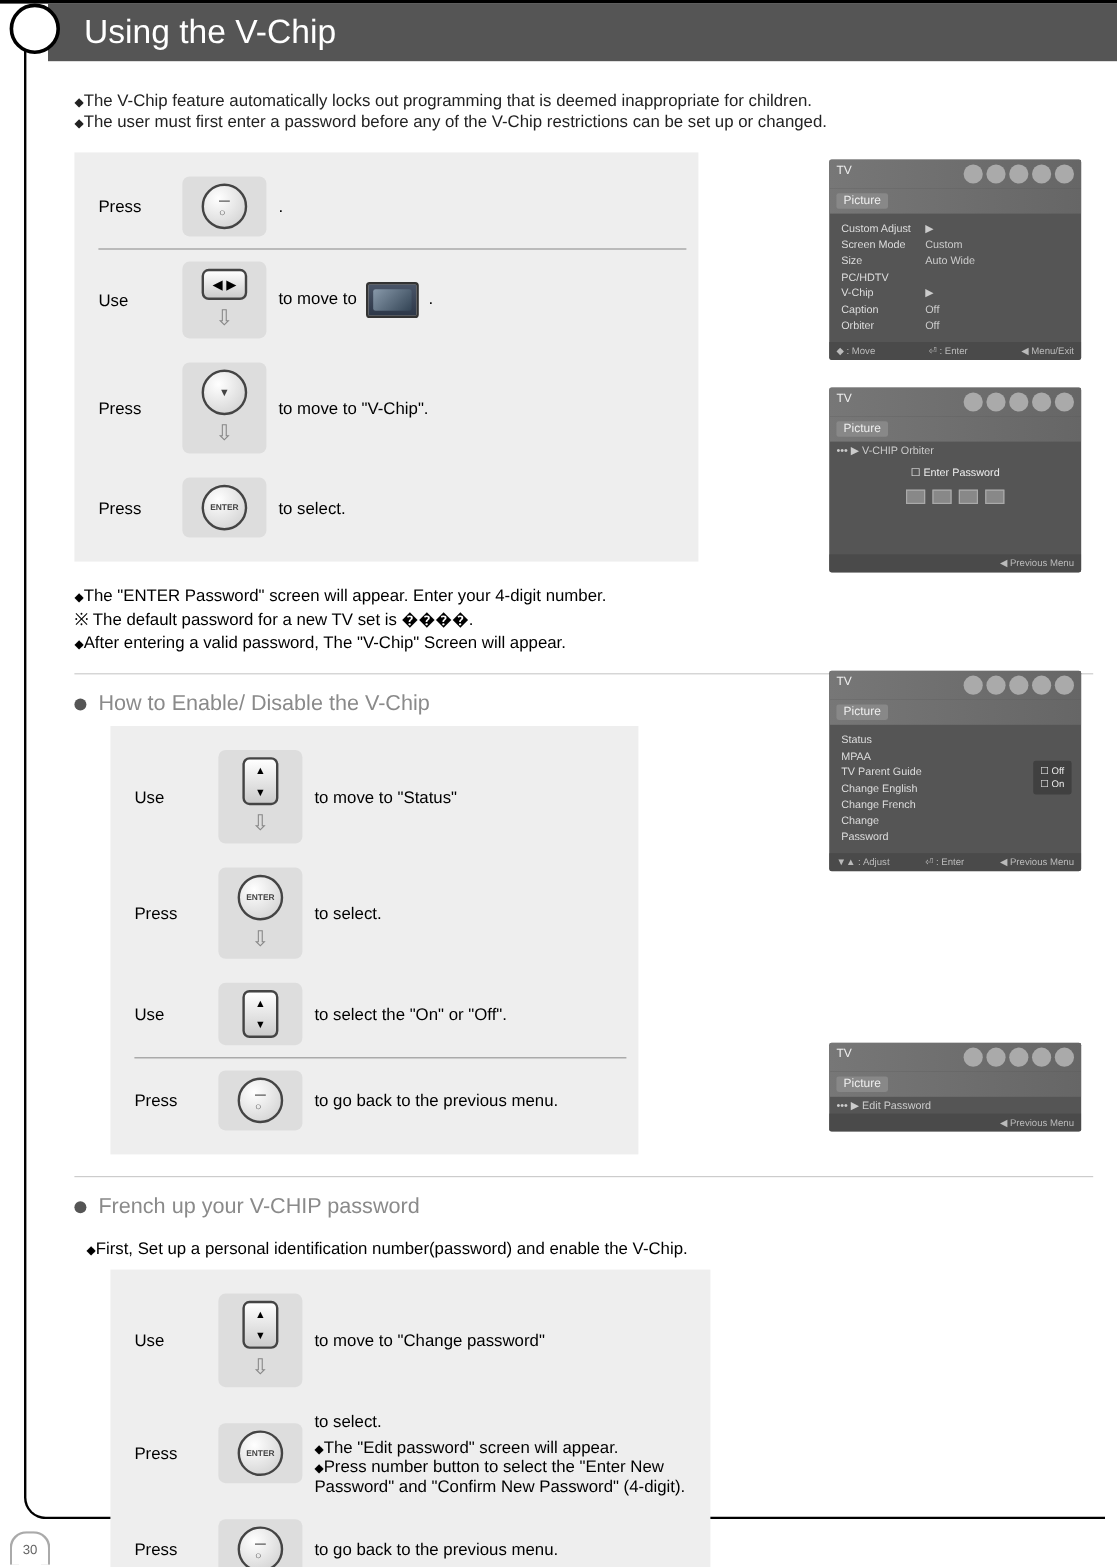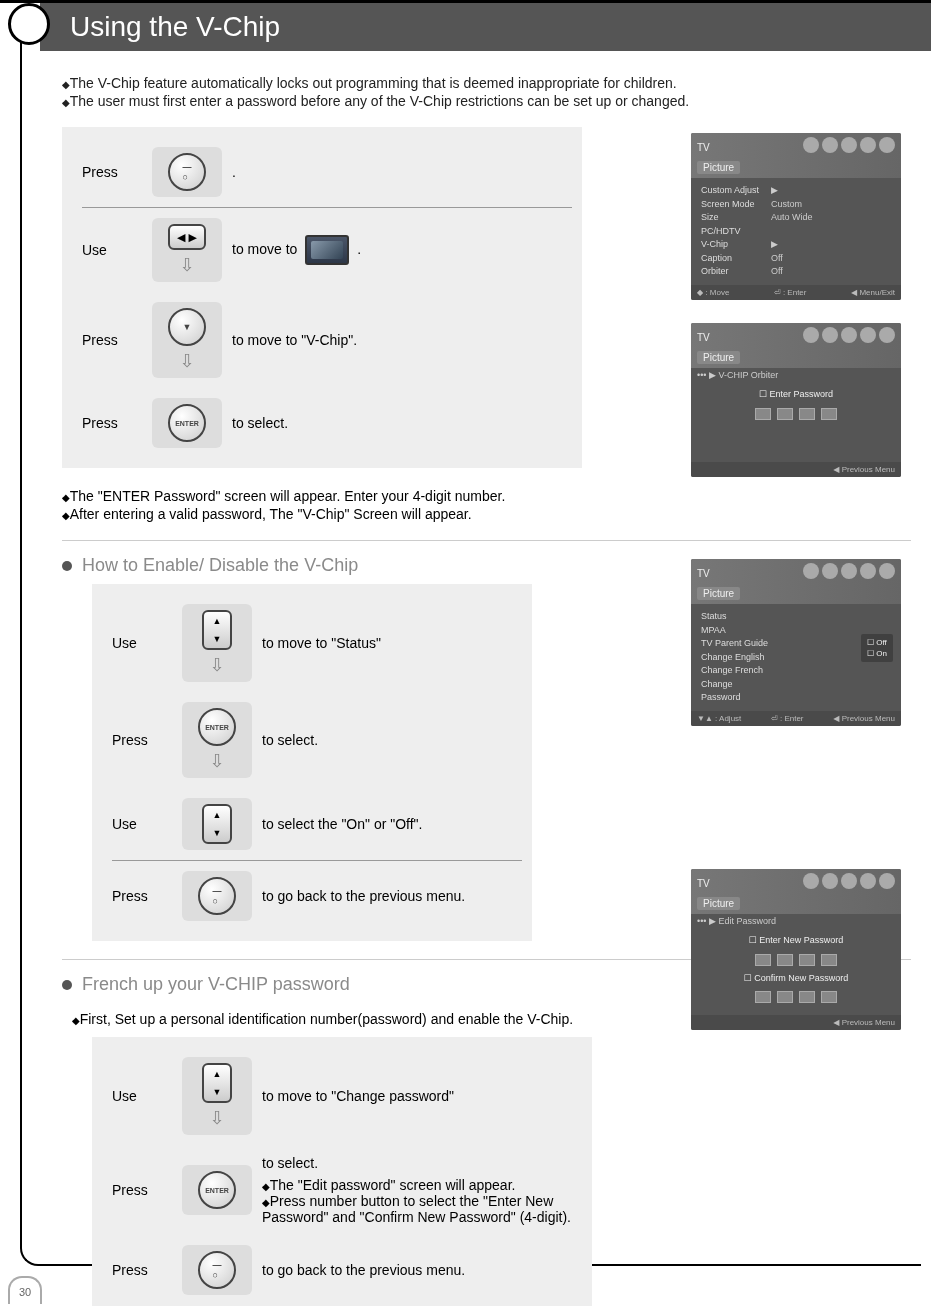--- a/index.html
+++ b/index.html
@@ -133,21 +133,21 @@
     width: 210px;
     background: #555;
     color: #eee;
     font-size: 9px;
     border-radius: 2px;
     overflow:hidden;
   }
   .osd-header {
     background: linear-gradient(90deg,#777,#666);
     padding: 4px 6px;
-    display:flex;align-items:flex-end;gap:6px;
+    display:flex;align-items:flex-start;gap:6px;
     font-size:10px;
   }
   .osd-header .title { background:#888;padding:1px 6px;border-radius:2px; }
   .osd-header .icons { display:flex;gap:3px;margin-left:auto; }
   .osd-header .ic {
     width:16px;height:16px;background:#aaa;border-radius:50%;
   }
   .osd-body { padding: 6px 10px; line-height:1.5; }
   .osd-body .row { display:flex; }
   .osd-body .row .k { width:70px;color:#ddd; }
@@ -317,20 +317,21 @@
       </div>
       <div class="osd-foot">
           <span></span>
           <span></span>
           <span>◀ Previous Menu</span>
         </div>
     </div>
 
     <div style="margin-top:20px;font-size:14px;width:560px;">
       <p style="margin:2px 0;"><span class="diamond">◆</span><span>The "ENTER Password" screen will appear. Enter your 4-digit number.</span></p>
+      <p style="margin:2px 0;"><span>※  The default password for a new TV set is ����.</span></p>
       <p style="margin:2px 0;"><span class="diamond">◆</span><span>After entering a valid password, The "V-Chip" Screen will appear.</span></p>
     </div>
 
     <div class="section-head">
       <div class="dot"></div>
       <span>How to Enable/ Disable the V-Chip</span>
     </div>
 
     <div class="osd" style="top:536px;">
       <div class="osd-header">
@@ -430,36 +431,20 @@
             <div class="ic"></div>
             <div class="ic"></div>
             <div class="ic"></div>
             <div class="ic"></div>
           </div>
         </div>
       <div class="osd-header">
           <span class="title">Picture</span>
         </div>
       <div class="osd-sub">••• ▶ Edit Password</div>
-      <div class="osd-body" style="text-align:center;">
-        <div>☐ Enter New Password</div>
-        <div class="osd-pw-boxes">
-            <div class="b"></div>
-            <div class="b"></div>
-            <div class="b"></div>
-            <div class="b"></div>
-          </div>
-        <div>☐ Confirm New Password</div>
-        <div class="osd-pw-boxes">
-            <div class="b"></div>
-            <div class="b"></div>
-            <div class="b"></div>
-            <div class="b"></div>
-          </div>
-      </div>
       <div class="osd-foot">
           <span></span>
           <span></span>
           <span>◀ Previous Menu</span>
         </div>
     </div>
 
     <div class="sub-grey" style="width:500px;">
       <div class="step-row">
         <div class="step-col-action">Use</div>

